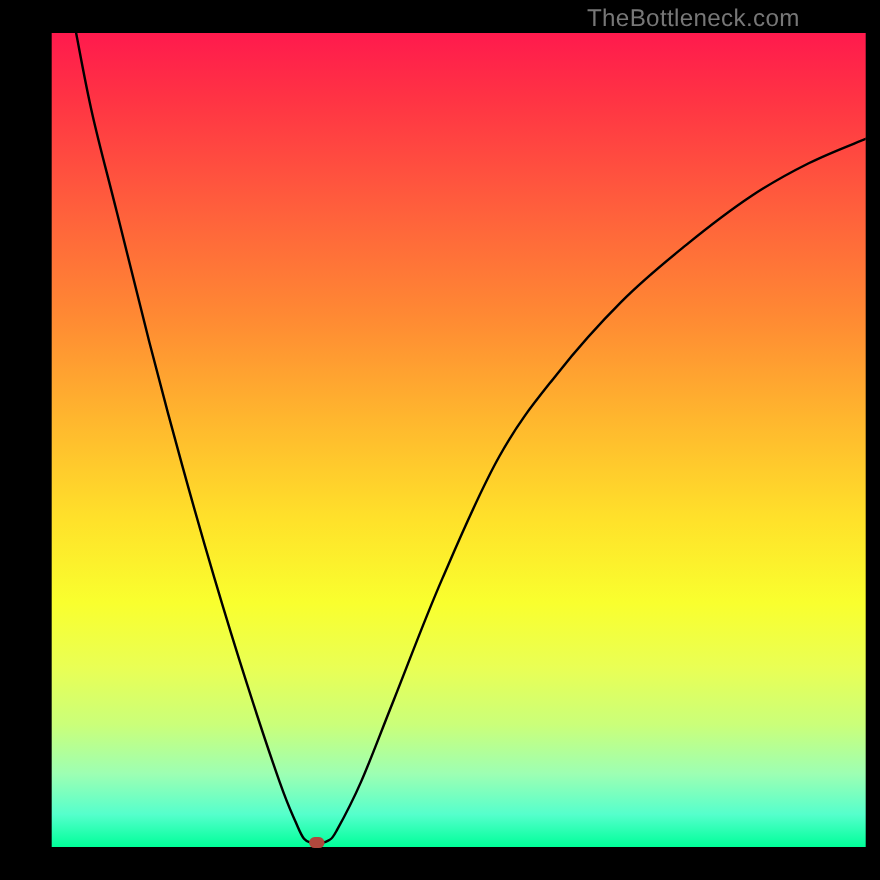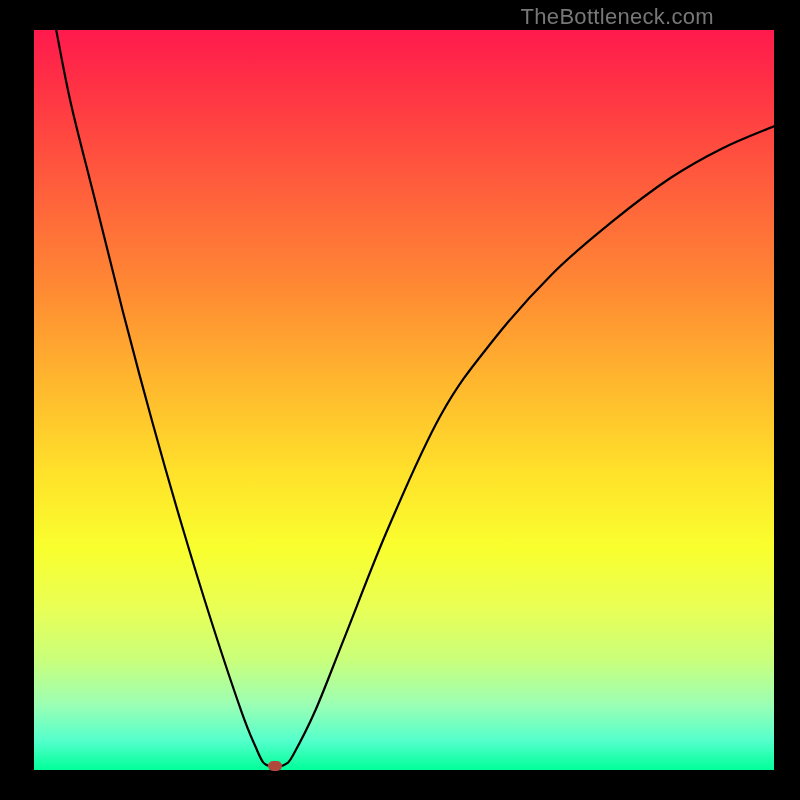--- a/index.html
+++ b/index.html
@@ -6,21 +6,21 @@
     margin: 0;
     padding: 0;
     width: 800px;
     height: 800px;
     background: #000;
     overflow: hidden;
     font-family: Arial, Helvetica, sans-serif;
   }
   .frame {
     position: absolute;
-    left: 4px;
+    left: 17px;
     top: 0;
     width: 720px;
     height: 800px;
     background: #000;
   }
   .plot {
     position: absolute;
     left: 30px;
     top: 30px;
     width: 740px;

